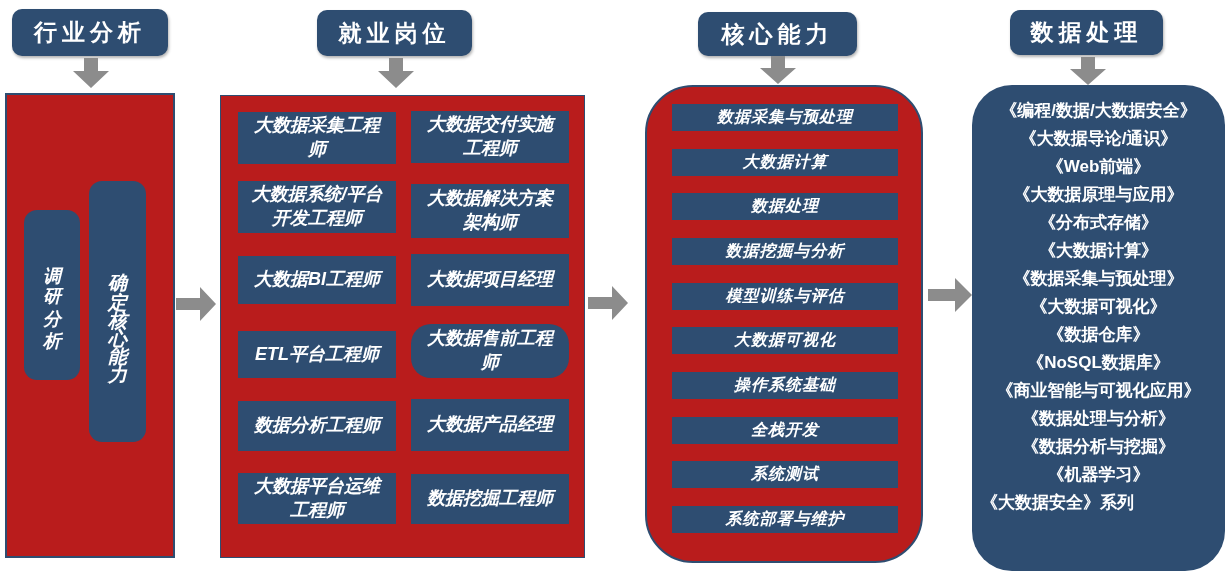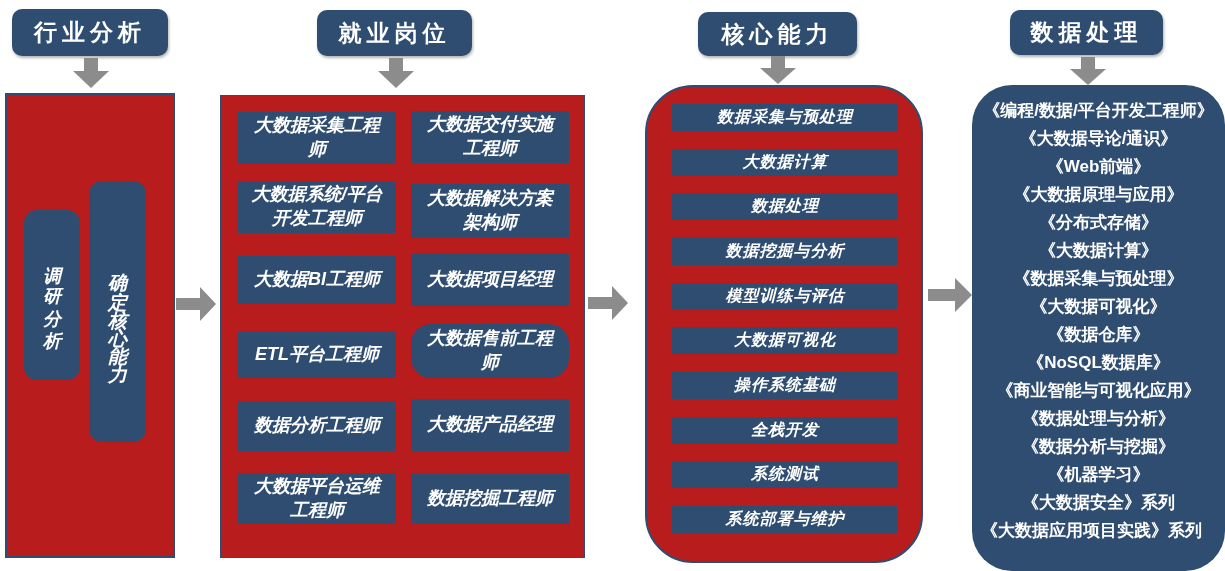--- a/index.html
+++ b/index.html
@@ -115,32 +115,31 @@
   <svg class="arrow" style="left:928px;top:278px;" width="44" height="34" viewBox="0 0 44 34">
     <polygon points="0,11 27,11 27,0 44,17 27,34 27,23 0,23" fill="currentColor"></polygon>
   </svg>
 
   <div class="hdr" style="left:1010px;top:10px;width:153px;height:45px;">数据处理</div>
   <svg class="arrow" style="left:1070px;top:57px;" width="36" height="28" viewBox="0 0 36 28">
     <polygon points="11,0 25,0 25,12 36,12 18,28 0,12 11,12" fill="currentColor"></polygon>
   </svg>
   <div class="fill-panel" style="left:972px;top:85px;width:253px;height:486px;">
     <ul class="courses">
-      <li>《编程/数据/平台开发工程师》</li>
+      <li>《编程/数据/大数据安全》</li>
       <li>《大数据导论/通识》</li>
       <li>《Web前端》</li>
       <li>《大数据原理与应用》</li>
       <li>《分布式存储》</li>
       <li>《大数据计算》</li>
       <li>《数据采集与预处理》</li>
       <li>《大数据可视化》</li>
       <li>《数据仓库》</li>
       <li>《NoSQL数据库》</li>
       <li>《商业智能与可视化应用》</li>
       <li>《数据处理与分析》</li>
       <li>《数据分析与挖掘》</li>
       <li>《机器学习》</li>
       <li>《大数据安全》系列</li>
-      <li>《大数据应用项目实践》系列</li>
     </ul>
   </div>
 
 </div>
 
 </body></html>

